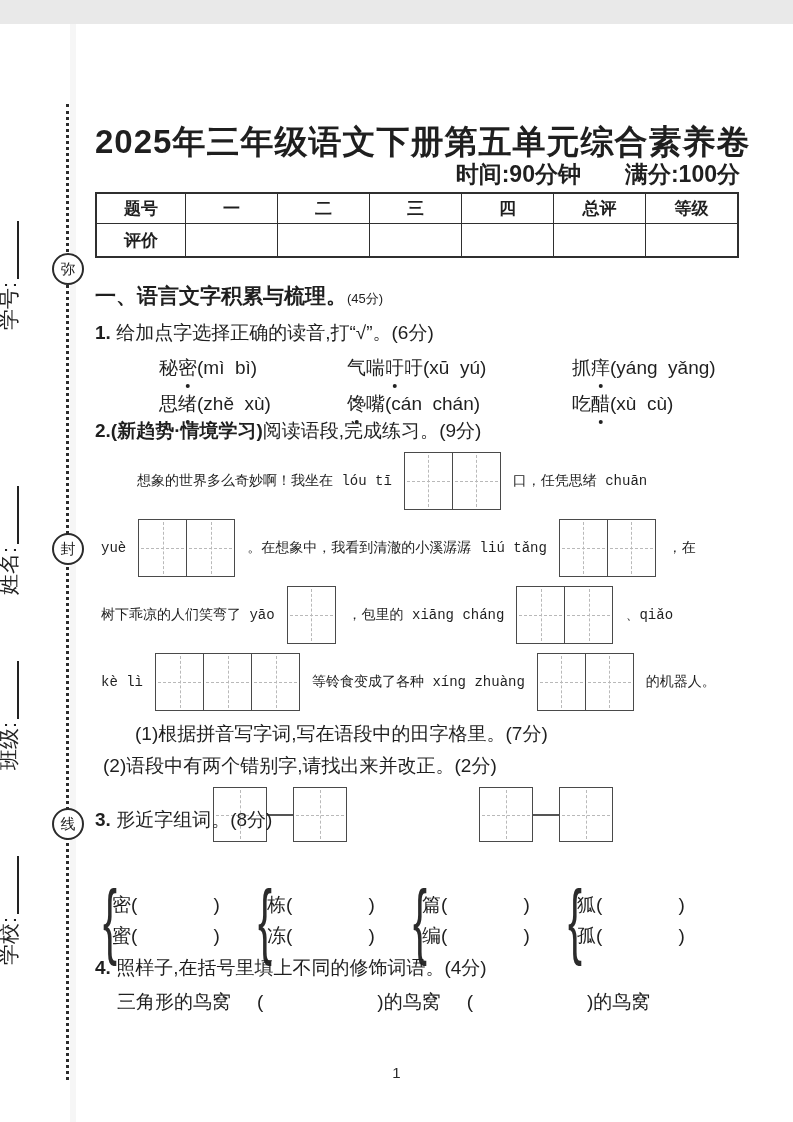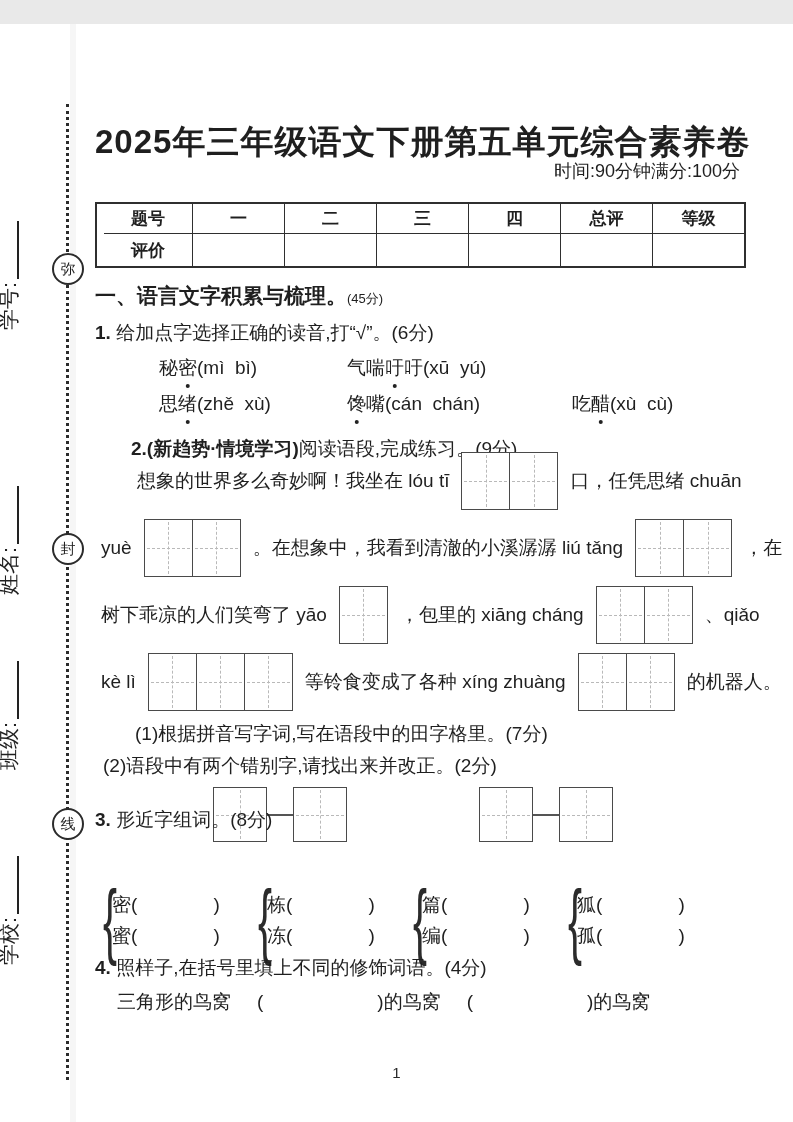--- a/index.html
+++ b/index.html
@@ -14,46 +14,46 @@
                background:#fff;display:flex;align-items:center;justify-content:center;font-size:15px;z-index:2;}
   .mfield{position:absolute;left:22px;display:flex;align-items:center;white-space:nowrap;
           font-size:21px;transform-origin:left bottom;transform:rotate(-90deg);height:26px;}
   .mblank{display:inline-block;width:58px;border-top:2.4px solid #222;align-self:flex-end;margin:0 0 3px 3px;}
 
   
   .content{position:absolute;left:95px;top:0;width:645px;height:1122px;}
   .abs{position:absolute;left:0;width:645px;}
 
   .title{top:98px;text-align:center;font-size:33px;font-weight:800;letter-spacing:1px;white-space:nowrap;}
-  .meta{top:159px;display:flex;justify-content:flex-end;padding-right:12px;
-        font-size:18px;font-weight:normal;}
-
-  .score-table{top:202px;display:grid;grid-template-columns:88px repeat(6,1fr);
-               border:2.4px solid #2f2f2f;width:640px;padding-left:7px;}
+  .meta{top:159px;display:flex;justify-content:flex-end;gap:44px;padding-right:12px;
+        font-size:23px;font-weight:bold;}
+
+  .score-table{top:192px;display:grid;grid-template-columns:88px repeat(6,1fr);
+               border:2.4px solid #2f2f2f;width:640px;}
   .score-table .cell{border-left:1.4px solid #2f2f2f;display:flex;align-items:center;justify-content:center;
                      font-size:17px;font-weight:600;height:29px;}
   .score-table .cell.r2{border-top:1.4px solid #2f2f2f;height:32px;}
   .score-table .cell.first{border-left:none;}
 
   .sec-head{top:282px;font-size:21px;font-weight:bold;}
   .sec-head .score{font-weight:normal;font-size:13px;}
 
   .stem{font-size:19px;}
   .stem b{font-weight:bold;}
   .q1stem{top:320px;}
   .q1row{display:flex;padding-left:22px;font-size:19px;}
   .q1r1{top:355px;} .q1r2{top:391px;}
   .q1row .c1{width:188px;margin-left:42px;} .q1row .c2{width:225px;}
   .py{white-space:pre;}
   .dotchar{position:relative;display:inline-block;}
   .dotchar::after{content:"";position:absolute;left:50%;bottom:-7px;transform:translateX(-50%);
                   width:4.5px;height:4.5px;border-radius:50%;background:#222;}
 
-  .q2stem{top:436px;margin-left:36px;}
-  .pline{display:flex;align-items:center;gap:12px;font-size:19px;white-space:nowrap;padding-left:6px;}
+  .q2stem{top:418px;}
+  .pline{display:flex;align-items:center;gap:12px;font-size:14px;white-space:nowrap;padding-left:6px;font-family:Liberation Mono, monospace;}
   .pl1{top:452px;padding-left:42px;} .pl2{top:519px;} .pl3{top:586px;} .pl4{top:653px;text-align:center;}
 
   .tzbox{display:inline-flex;border:1.6px solid #4a4a4a;height:56px;background:#fff;flex:none;}
   .tzcell{width:47px;position:relative;}
   .tzcell + .tzcell{border-left:1.3px solid #4a4a4a;}
   .tzcell::before{content:"";position:absolute;left:50%;top:2px;bottom:2px;border-left:1px dashed #b9b9b9;}
   .tzcell::after{content:"";position:absolute;top:50%;left:2px;right:2px;border-top:1px dashed #b9b9b9;}
 
   .sub1{top:721px;padding-left:8px;margin-left:32px;} .sub2{top:753px;padding-left:8px;}
 
@@ -141,20 +141,21 @@
       <span>一、语言文字积累与梳理。</span><span class="score">(45分)</span>
     </div>
 
     <div class="abs stem q1stem">
       <b>1.</b>
       <span>给加点字选择正确的读音,打“√”。</span><span>(6分)</span>
     </div>
     <div class="abs q1row q1r1">
       <span class="c1"><span>秘</span><span class="dotchar">密</span><span></span><span class="py">(mì  bì)</span></span>
       <span class="c2"><span>气喘</span><span class="dotchar">吁</span><span>吁</span><span class="py">(xū  yú)</span></span>
+      <span class="c3"><span>抓</span><span class="dotchar">痒</span><span></span><span class="py">(yáng  yǎng)</span></span>
     </div>
     <div class="abs q1row q1r2">
       <span class="c1"><span>思</span><span class="dotchar">绪</span><span></span><span class="py">(zhě  xù)</span></span>
       <span class="c2"><span></span><span class="dotchar">馋</span><span>嘴</span><span class="py">(cán  chán)</span></span>
       <span class="c3"><span>吃</span><span class="dotchar">醋</span><span></span><span class="py">(xù  cù)</span></span>
     </div>
 
     <div class="abs stem q2stem">
       <b>2.</b><b>(新趋势·情境学习)</b><span>阅读语段,完成练习。</span><span>(9分)</span>
     </div>

